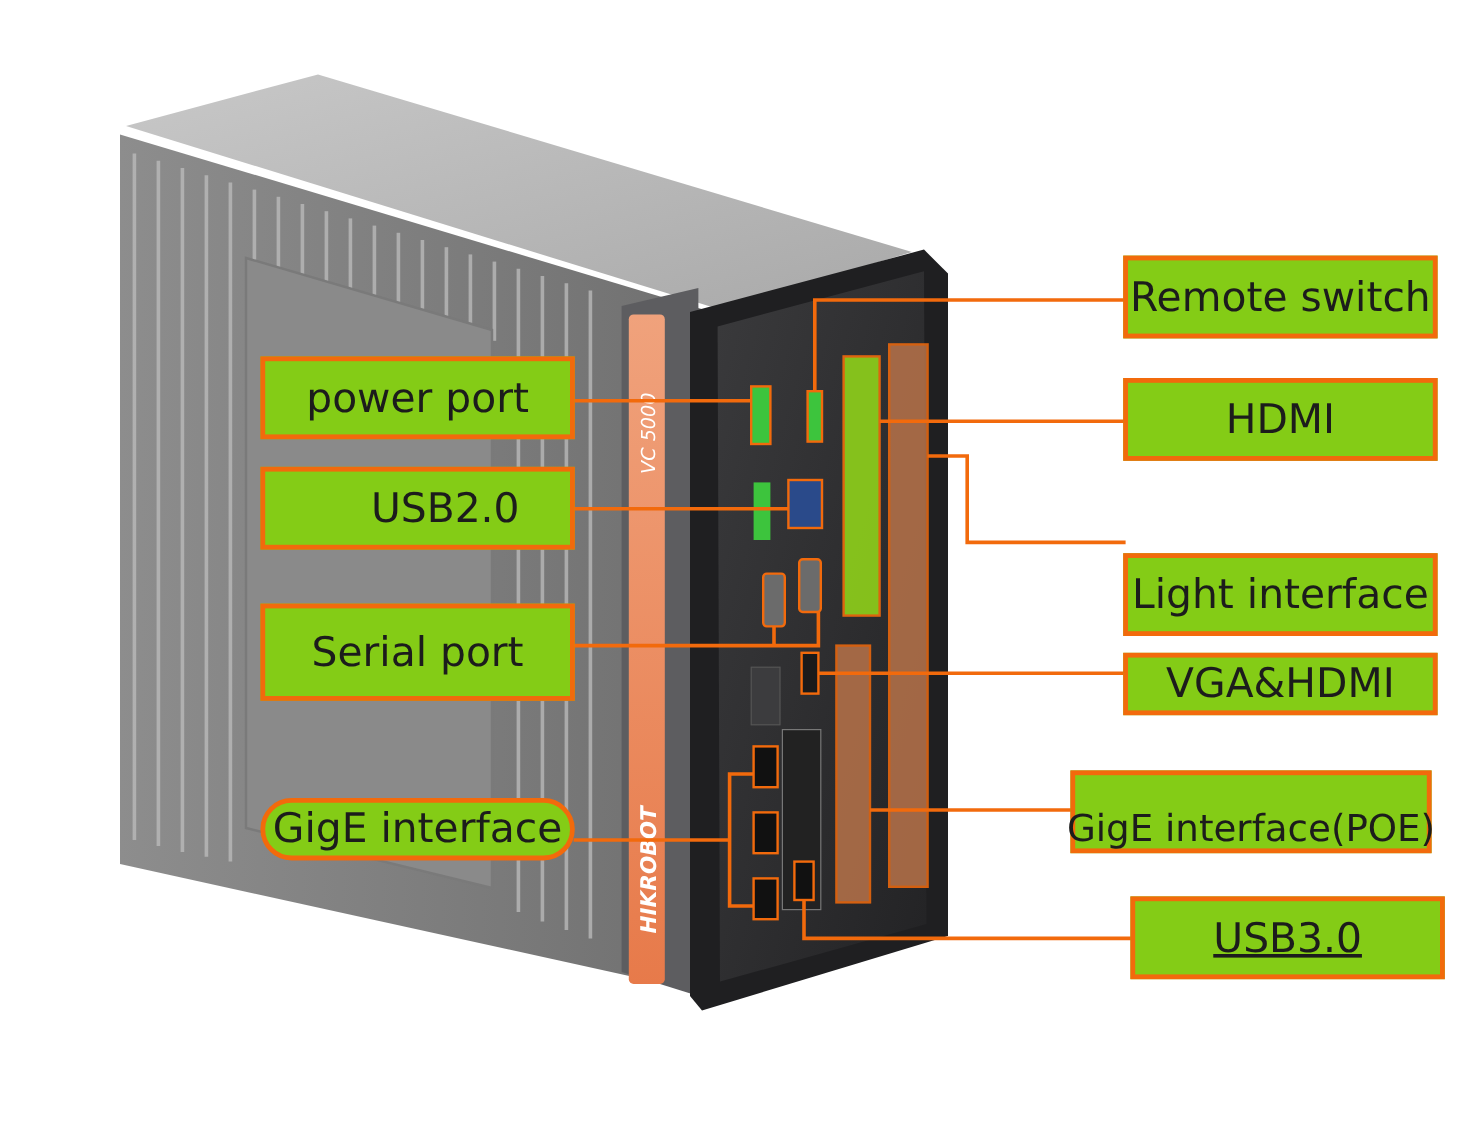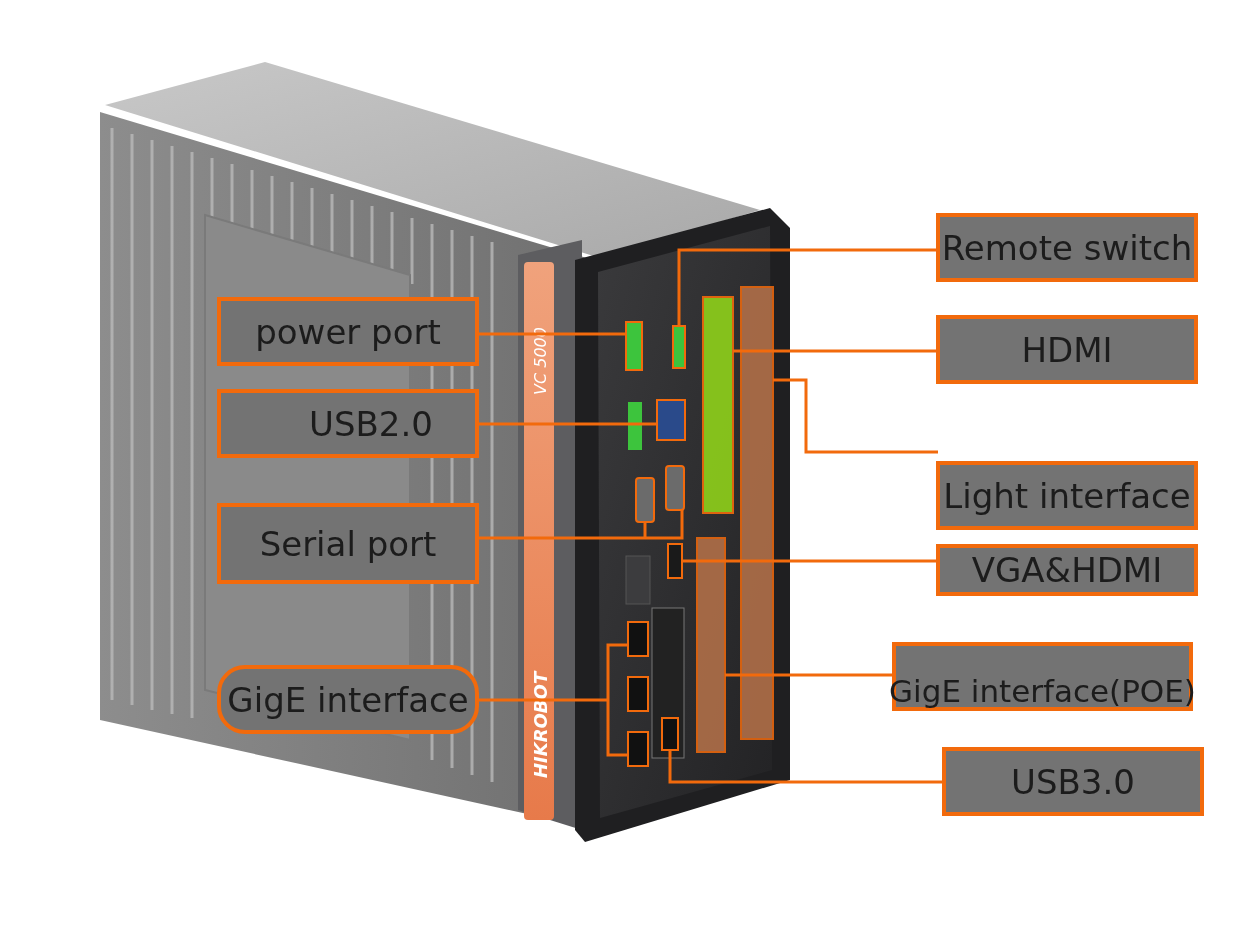--- a/index.html
+++ b/index.html
@@ -1,20 +1,20 @@
 <!DOCTYPE html>
 <html><head>
 <meta charset="utf-8">
 <style>
   html, body { margin:0; padding:0; background:#ffffff; }
   body { width:1236px; height:934px; position:relative; overflow:hidden; font-family:"DejaVu Sans", sans-serif; }
   #stage { position:absolute; left:0; top:0; width:1236px; height:934px; }
   .callout {
     position:absolute; box-sizing:border-box;
-    background:#737373; border:4px solid #f26a0c;
+    background:#84cc16; border:4px solid #f26a0c;
     display:flex; align-items:center; justify-content:center;
     color:#1c1c1c; font-size:34px; white-space:nowrap; line-height:1;
   }
   .callout span { display:block; }
 </style>
 </head>
 <body>
 
 <div id="stage">
   <svg width="1236" height="934" viewBox="0 0 1236 934" style="position:absolute;left:0;top:0">
@@ -108,35 +108,35 @@
 
   <div class="callout" style="left:217px;top:297px;width:262px;height:69px;">
     <span>power port</span>
   </div>
   <div class="callout" style="left:217px;top:389px;width:262px;height:69px;padding-left:46px;">
     <span>USB2.0</span>
   </div>
   <div class="callout" style="left:217px;top:503px;width:262px;height:81px;">
     <span>Serial port</span>
   </div>
-  <div class="callout" style="left:217px;top:665px;width:262px;height:69px;border-radius:28px;">
+  <div class="callout" style="left:217px;top:665px;width:262px;height:52px;border-radius:28px;">
     <span>GigE interface</span>
   </div>
 
   <div class="callout" style="left:936px;top:213px;width:262px;height:69px;">
     <span>Remote switch</span>
   </div>
   <div class="callout" style="left:936px;top:315px;width:262px;height:69px;">
     <span>HDMI</span>
   </div>
   <div class="callout" style="left:936px;top:416px;width:262px;height:69px;margin-top:45px;">
     <span>Light interface</span>
   </div>
   <div class="callout" style="left:936px;top:544px;width:262px;height:52px;">
     <span>VGA&amp;HDMI</span>
   </div>
   <div class="callout" style="left:892px;top:642px;width:301px;height:69px;font-size:31px;align-items:flex-end;">
     <span>GigE interface(POE)</span>
   </div>
-  <div class="callout" style="left:942px;top:747px;width:262px;height:69px;">
+  <div class="callout" style="left:942px;top:747px;width:262px;height:69px;text-decoration:underline;">
     <span>USB3.0</span>
   </div>
 </div>
 
 </body></html>

